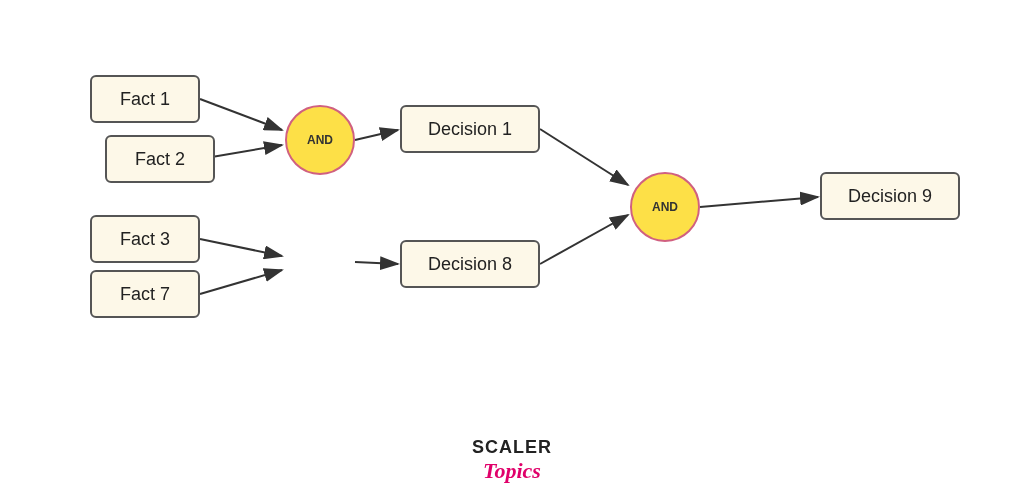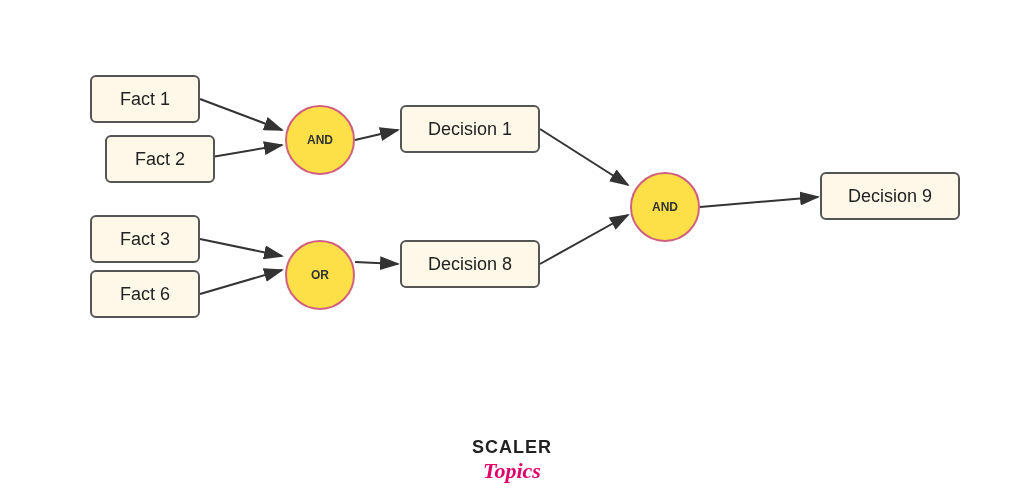--- a/index.html
+++ b/index.html
@@ -129,28 +129,25 @@
   <div class="fact-box" style="left:90px; top:75px;">
     <span>Fact 1</span>
   </div>
   <div class="fact-box" style="left:105px; top:135px;">
     <span>Fact 2</span>
   </div>
   <div class="fact-box" style="left:90px; top:215px;">
     <span>Fact 3</span>
   </div>
   <div class="fact-box" style="left:90px; top:270px;">
-    <span>Fact 6</span>
+    <span>Fact 7</span>
   </div>
 
   <div class="gate-circle" style="left:285px; top:105px;">
     <span>AND</span>
-  </div>
-  <div class="gate-circle" style="left:285px; top:240px;">
-    <span>OR</span>
   </div>
   <div class="gate-circle" style="left:630px; top:172px;">
     <span>AND</span>
   </div>
 
   <div class="decision-box" style="left:400px; top:105px;">
     <span>Decision 1</span>
   </div>
   <div class="decision-box" style="left:400px; top:240px;">
     <span>Decision 8</span>

